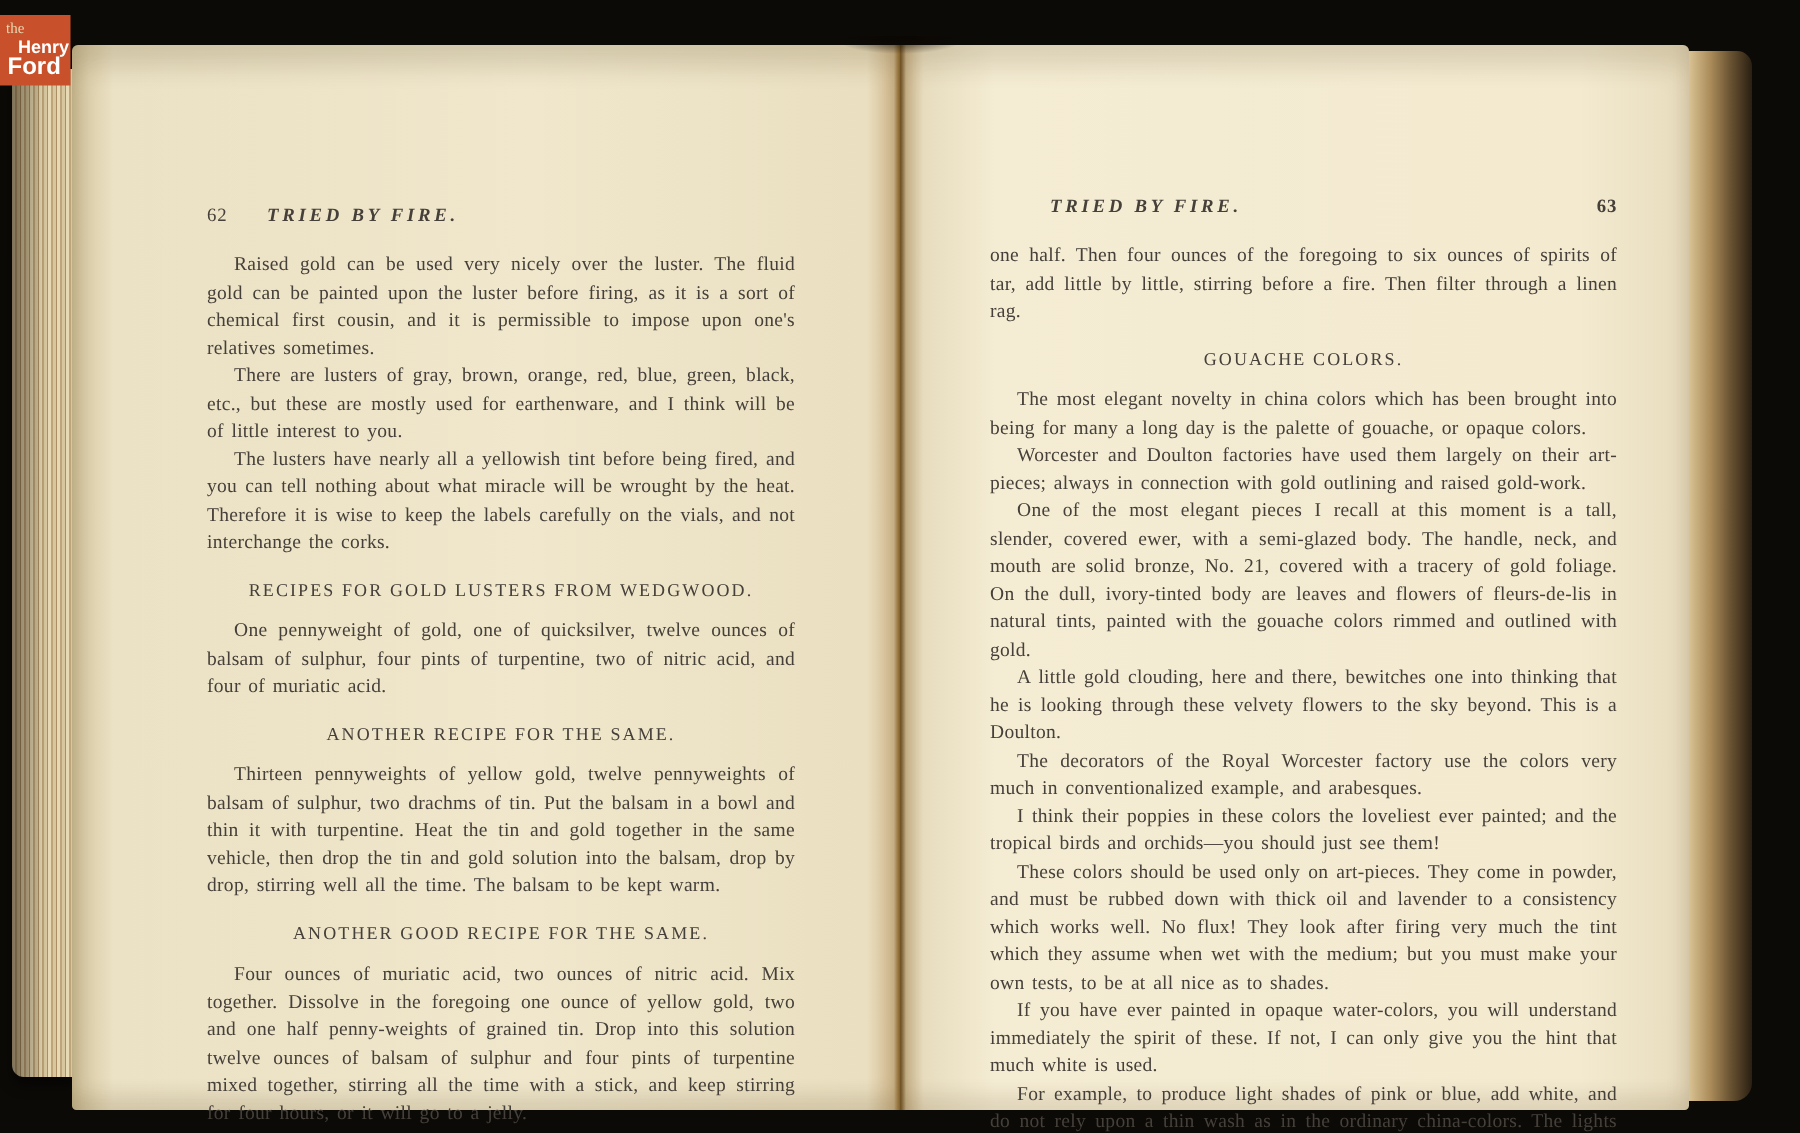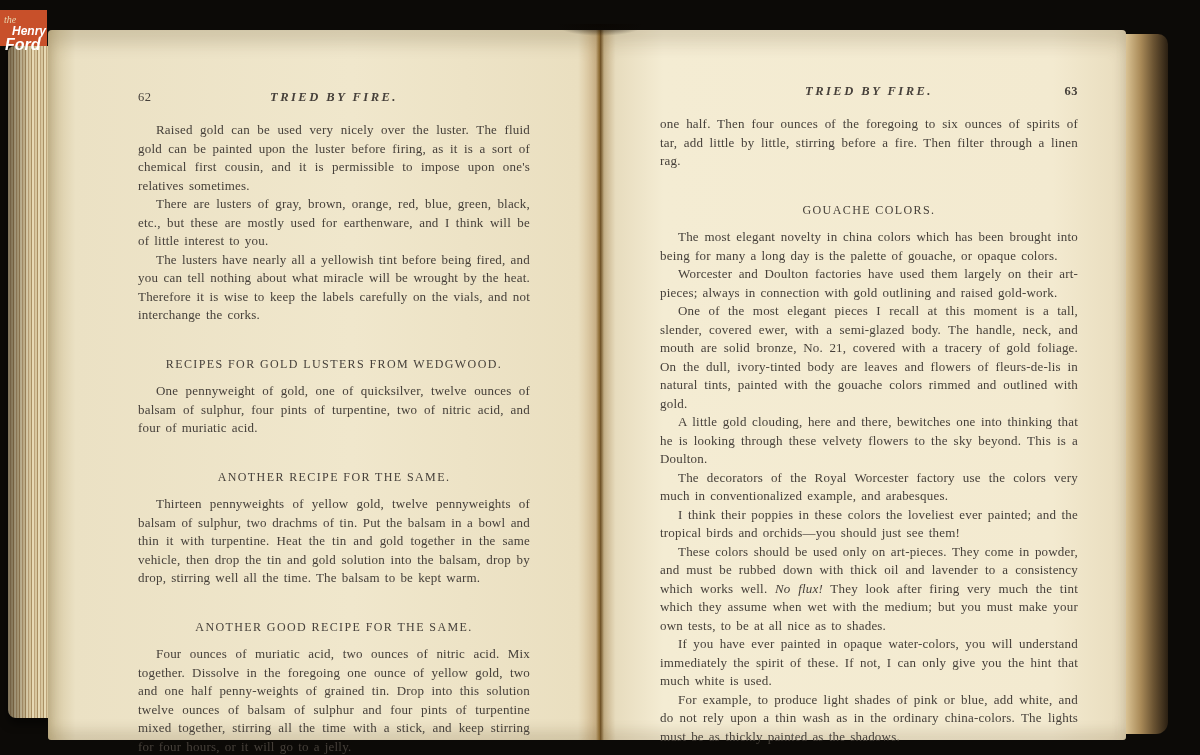--- a/index.html
+++ b/index.html
@@ -51,53 +51,53 @@
     position:absolute;left:596px;top:30px;width:8px;height:710px;
     background:linear-gradient(90deg,rgba(122,92,48,0),#8a6830 45%,#6e5126 55%,rgba(122,92,48,0));
   }
   .spine-dip{
     position:absolute;left:540px;top:24px;width:120px;height:34px;
     background:radial-gradient(ellipse 60px 16px at 50% 0,rgba(10,6,2,.85),rgba(10,6,2,0) 75%);
     pointer-events:none;
   }
   
   .hf-logo{
-    position:absolute;left:0;top:10px;width:47px;height:36px;
+    position:absolute;left:0;top:10px;width:47px;height:47px;
     background:var(--logo-orange);
     font-family:"Liberation Sans","DejaVu Sans",sans-serif;
-    color:#fff;line-height:1;z-index:5;font-style:italic;
+    color:#fff;line-height:1;z-index:5;
   }
   .hf-the{position:absolute;left:4px;top:5px;font-size:10px;color:#e8d7b0;font-family:"Liberation Serif",serif;}
   .hf-henry{position:absolute;left:12px;top:15px;font-size:12px;font-weight:bold;}
   .hf-ford{position:absolute;left:5px;top:27px;font-size:16px;font-weight:bold;}
   
   .text-col{position:absolute;}
   .page-left .text-col{left:90px;top:60px;width:392px;}
   .page-right .text-col{left:60px;top:54px;width:418px;}
   .page-header{
     display:grid;grid-template-columns:40px 1fr 40px;align-items:baseline;
     margin-bottom:16px;
   }
   .page-num{font-size:12.5px;letter-spacing:.5px;}
   .page-num.left{text-align:left;}
   .page-num.right{text-align:right;font-weight:bold;}
   .running-title{
-    grid-column:2;text-align:center;font-style:italic;font-weight:bold;
-    font-size:12.5px;letter-spacing:2.5px;
+    grid-column:2;font-style:italic;font-weight:bold;
+    font-size:12.5px;letter-spacing:2.5px;margin-top:46px;
   }
   .para{
     margin:0;font-size:13px;line-height:18.5px;text-align:justify;
     text-indent:18px;letter-spacing:.2px;word-spacing:1.6px;
   }
   .para.no-indent{text-indent:0;}
   .subhead{
-    margin:30px 0 9px 0;font-size:12px;font-weight:normal;
+    margin:13px 0 9px 0;font-size:12px;font-weight:normal;
     text-align:center;letter-spacing:1.4px;line-height:18.5px;
   }
-  .em-inline{font-style:italic;}
+  .em-inline{}
 </style>
 </head>
 <body>
 
 <div class="hf-logo">
   <span class="hf-the">the</span>
   <span class="hf-henry">Henry</span>
   <span class="hf-ford">Ford</span>
 </div>
 

